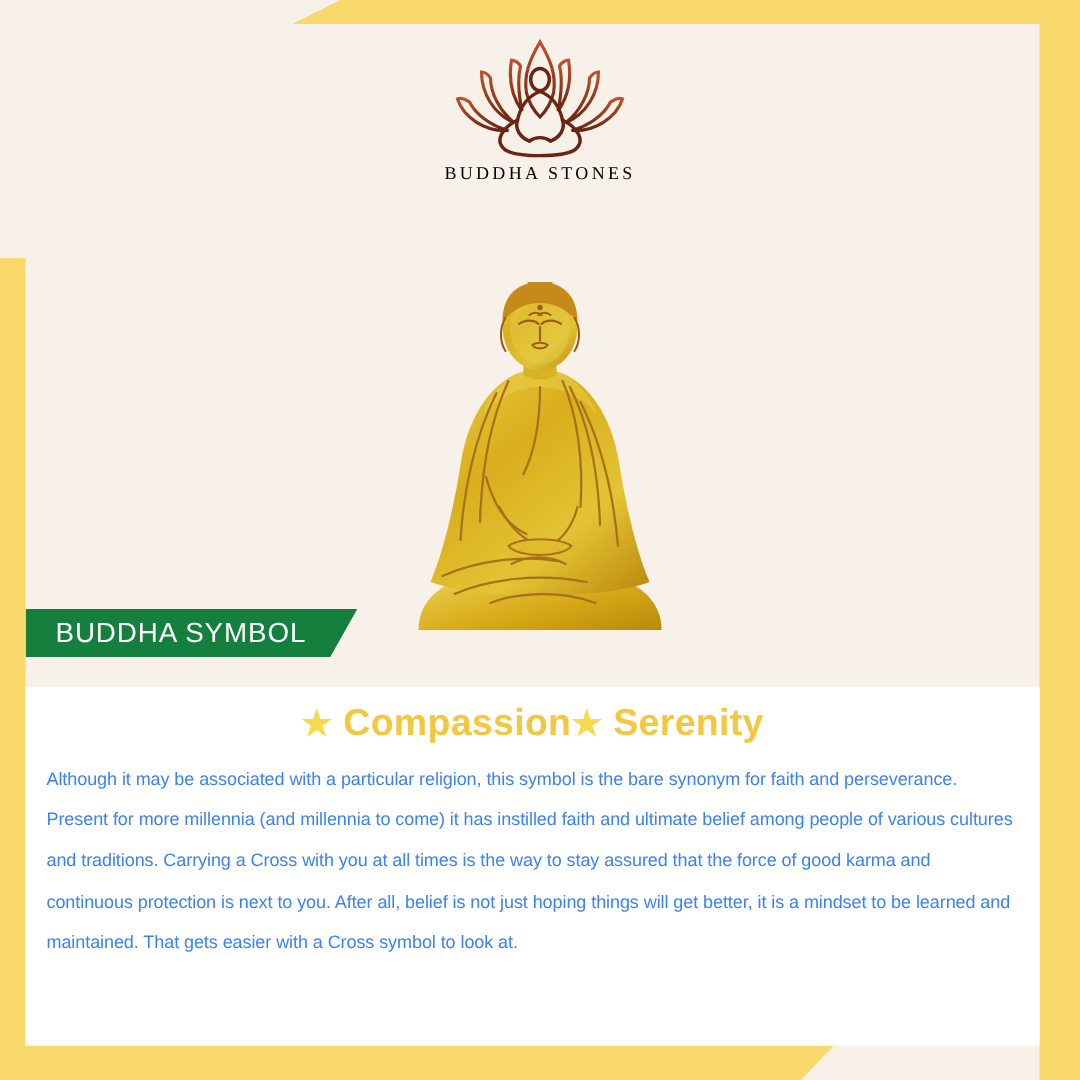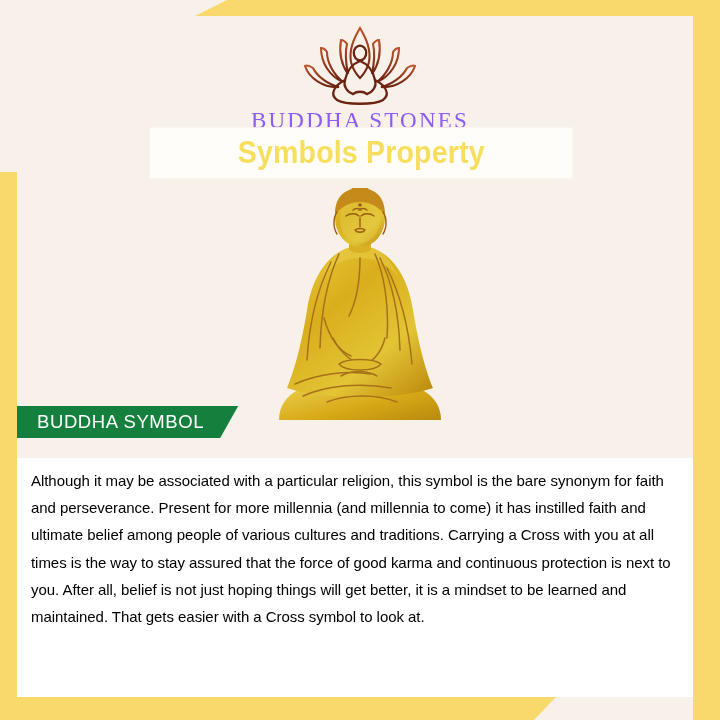--- a/index.html
+++ b/index.html
@@ -66,23 +66,23 @@
     width: 720px;
     text-align: center;
   }
   .logo-mark {
     display: block;
     margin: 0 auto;
   }
   .logo-wordmark {
     margin-top: 2px;
     font-family: "Liberation Serif", serif;
-    font-size: 23px;
+    font-size: 12px;
     letter-spacing: 2.2px;
-    color: #8b5cf6;
+    color: #000000;
     font-weight: 400;
   }
 
   
   .title-banner {
     position: absolute;
     left: 150px;
     top: 128px;
     width: 422px;
     height: 50px;
@@ -155,23 +155,23 @@
     white-space: nowrap;
   }
   .headline .star {
     color: #f7d94e;
     font-size: 23px;
   }
   .headline .kw { color: #f3c73f; }
 
   .body-copy {
     margin: 9px 14px 0 14px;
-    color: #000000;
+    color: #3b82f6;
     font-family: "Liberation Sans Narrow", "Liberation Sans", sans-serif;
-    font-size: 15px;
+    font-size: 12px;
     line-height: 27.2px;
     text-align: left;
     letter-spacing: -0.05px;
     transform-origin: left top;
   }
 </style>
 </head>
 <body>
 
 <div id="poster">
@@ -215,23 +215,20 @@
 
           <path d="M60 58 C50 63, 44 72, 52 78 C60 83, 90 83, 98 78 C106 72, 100 63, 90 58"></path>
 
           <path d="M68 72 C72 69, 78 69, 82 72"></path>
         </g>
       </svg>
     </span>
     <div class="logo-wordmark">BUDDHA STONES</div>
   </div>
 
-  <div class="title-banner">
-    <div class="title-banner-text">Symbols Property</div>
-  </div>
 
   <div class="buddha-wrap">
     <span>
       <svg class="buddha-img" width="186" height="235" viewBox="0 0 186 235" aria-hidden="true">
         <defs>
           <linearGradient id="gold" x1="0.1" y1="0" x2="0.9" y2="1">
             <stop offset="0%" stop-color="#e8c93c"></stop>
             <stop offset="35%" stop-color="#d9ae1c"></stop>
             <stop offset="70%" stop-color="#e3c435"></stop>
             <stop offset="100%" stop-color="#c08f10"></stop>
@@ -291,16 +288,21 @@
         </g>
       </svg>
     </span>
   </div>
 
   <div class="ribbon">
     <span class="ribbon-text">BUDDHA SYMBOL</span>
   </div>
 
   <div class="content-card">
+    <div class="headline">
+      <span class="star">★</span>
+      <span class="kw">Compassion</span><span class="star">★</span>
+      <span class="kw">Serenity</span>
+    </div>
     <p class="body-copy">Although it may be associated with a particular religion, this symbol is the bare synonym for faith and perseverance. Present for more millennia (and millennia to come) it has instilled faith and ultimate belief among people of various cultures and traditions. Carrying a Cross with you at all times is the way to stay assured that the force of good karma and continuous protection is next to you. After all, belief is not just hoping things will get better, it is a mindset to be learned and maintained. That gets easier with a Cross symbol to look at.</p>
   </div>
 
 </div>
 
 </body></html>

